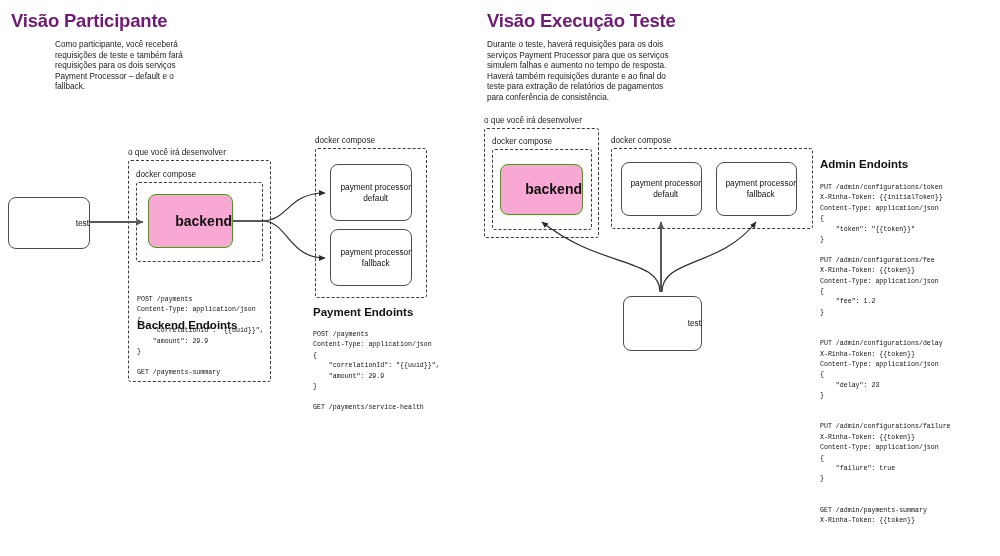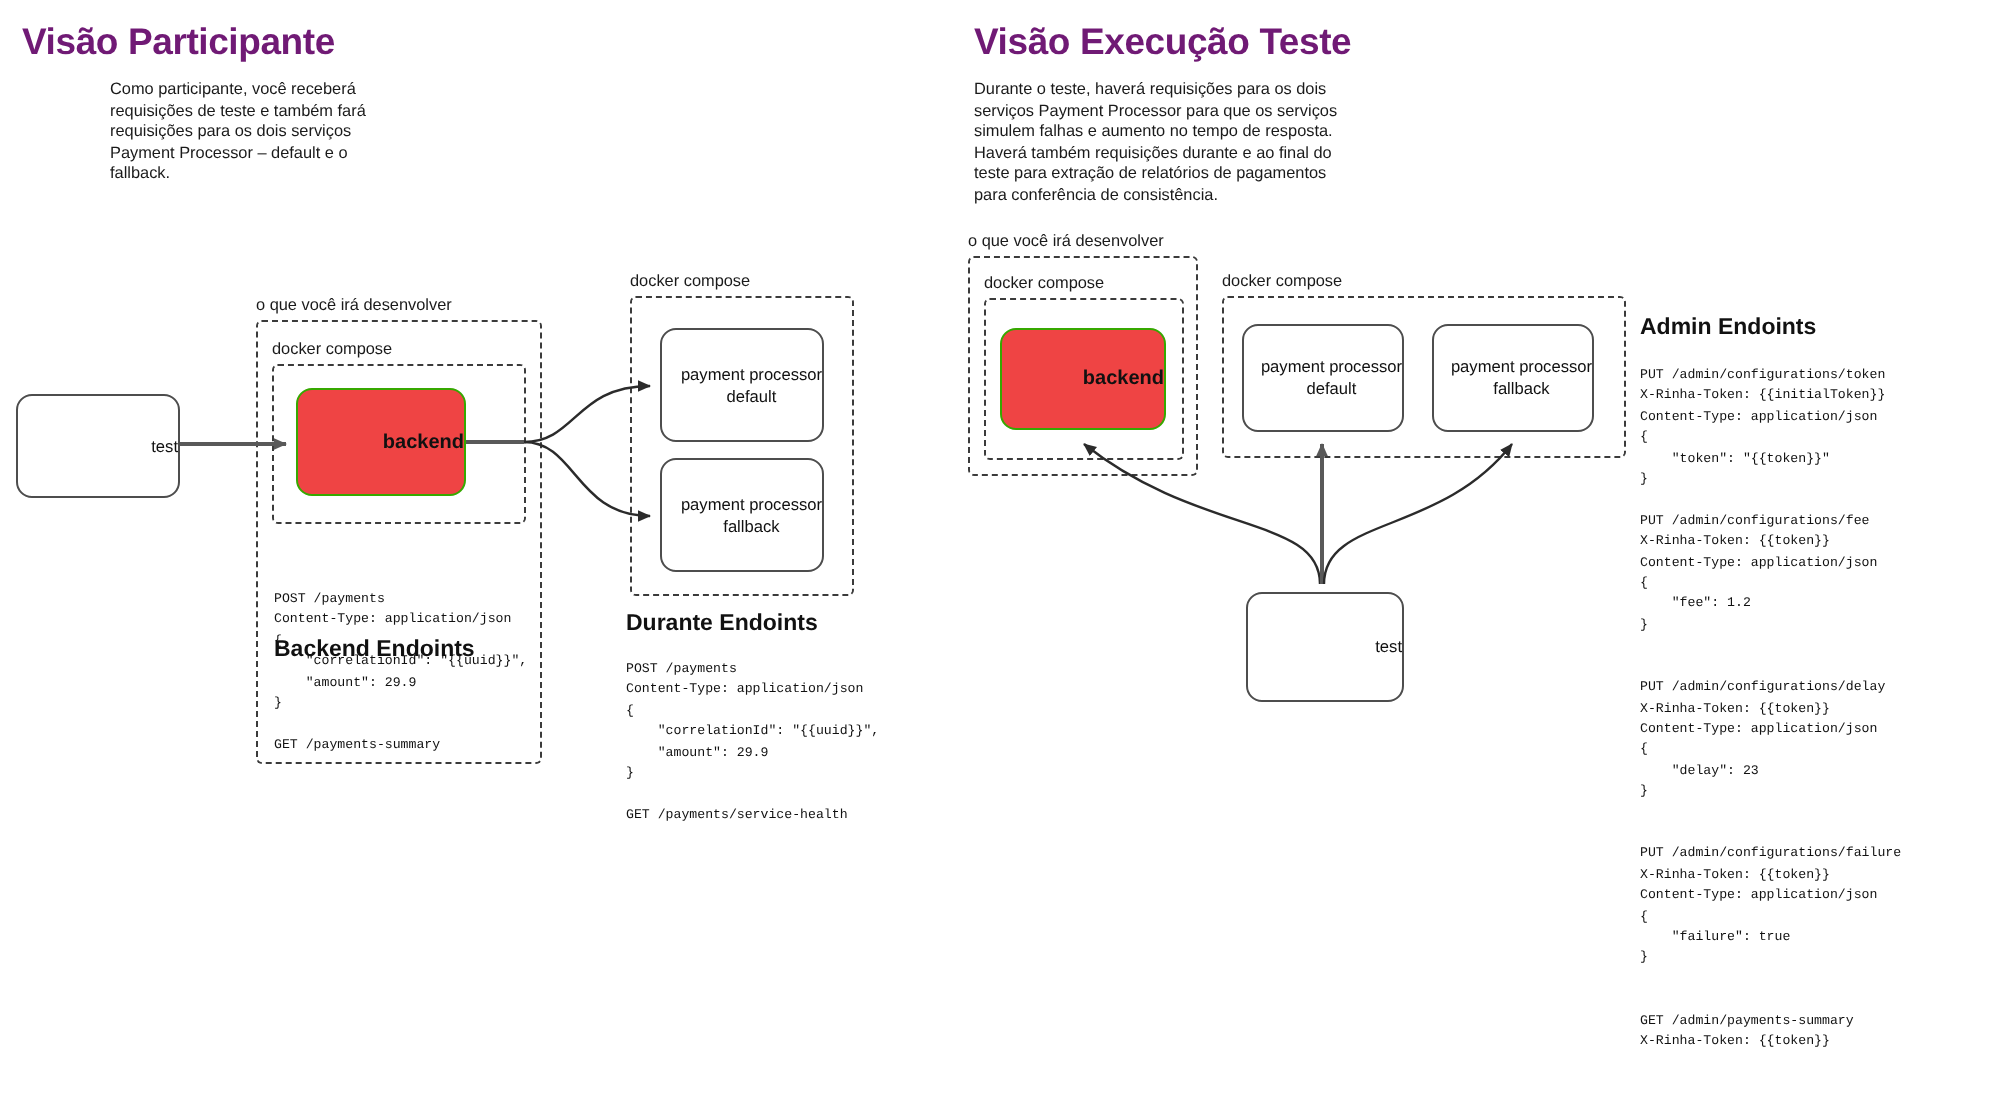--- a/index.html
+++ b/index.html
@@ -41,24 +41,24 @@
     background: #ffffff;
     display: flex;
     align-items: center;
     justify-content: flex-end;
     text-align: center;
     font-size: 8.3px;
     color: #111111;
     line-height: 11px;
   }
   .node.green {
-    background: #ef4444;
+    background: #f9a8d4;
     border: 1px solid #36a800;
     font-weight: bold;
-    font-size: 10px;
+    font-size: 14px;
   }
   .node .node-label { display: block; }
 
   
   .group {
     box-sizing: border-box;
     border: 1px dashed #3b3b3b;
     border-radius: 3px;
     background: transparent;
   }
@@ -134,21 +134,21 @@
 <div class="abs doc-title" style="left:137px; top:272px;margin-top:47px;">Backend Endoints</div>
 <div class="abs code" style="left:137px; top:295px;">POST /payments
 Content-Type: application/json
 {
     "correlationId": "{{uuid}}",
     "amount": 29.9
 }
 
 GET /payments-summary</div>
 
-<div class="abs doc-title" style="left:313px; top:306px;">Durante Endoints</div>
+<div class="abs doc-title" style="left:313px; top:306px;">Payment Endoints</div>
 <div class="abs code" style="left:313px; top:330px;">POST /payments
 Content-Type: application/json
 {
     "correlationId": "{{uuid}}",
     "amount": 29.9
 }
 
 GET /payments/service-health</div>
 
 <div class="abs section-title" style="left:487px; top:10px;">Visão Execução Teste</div>

